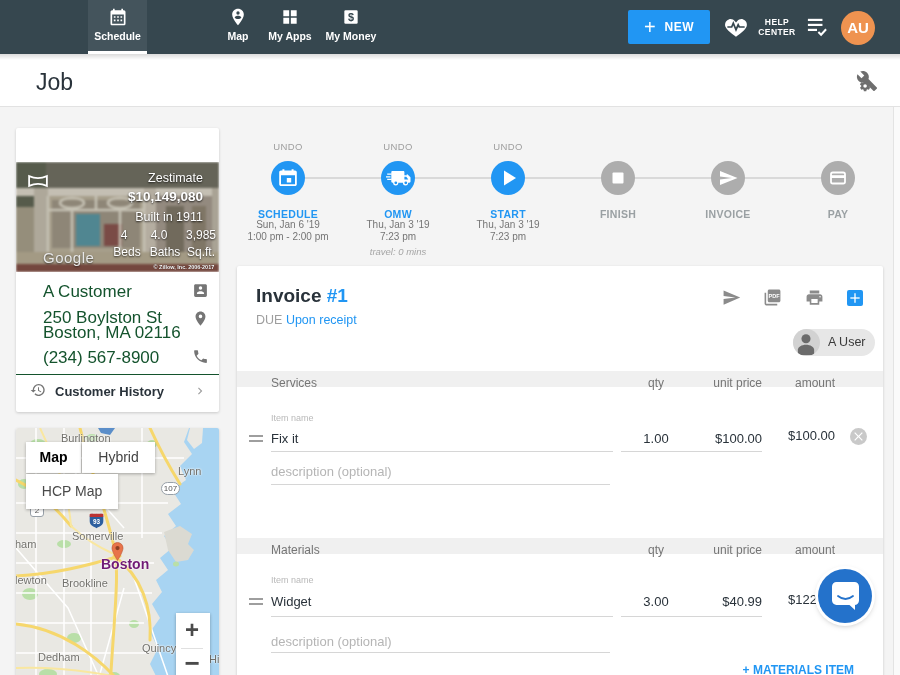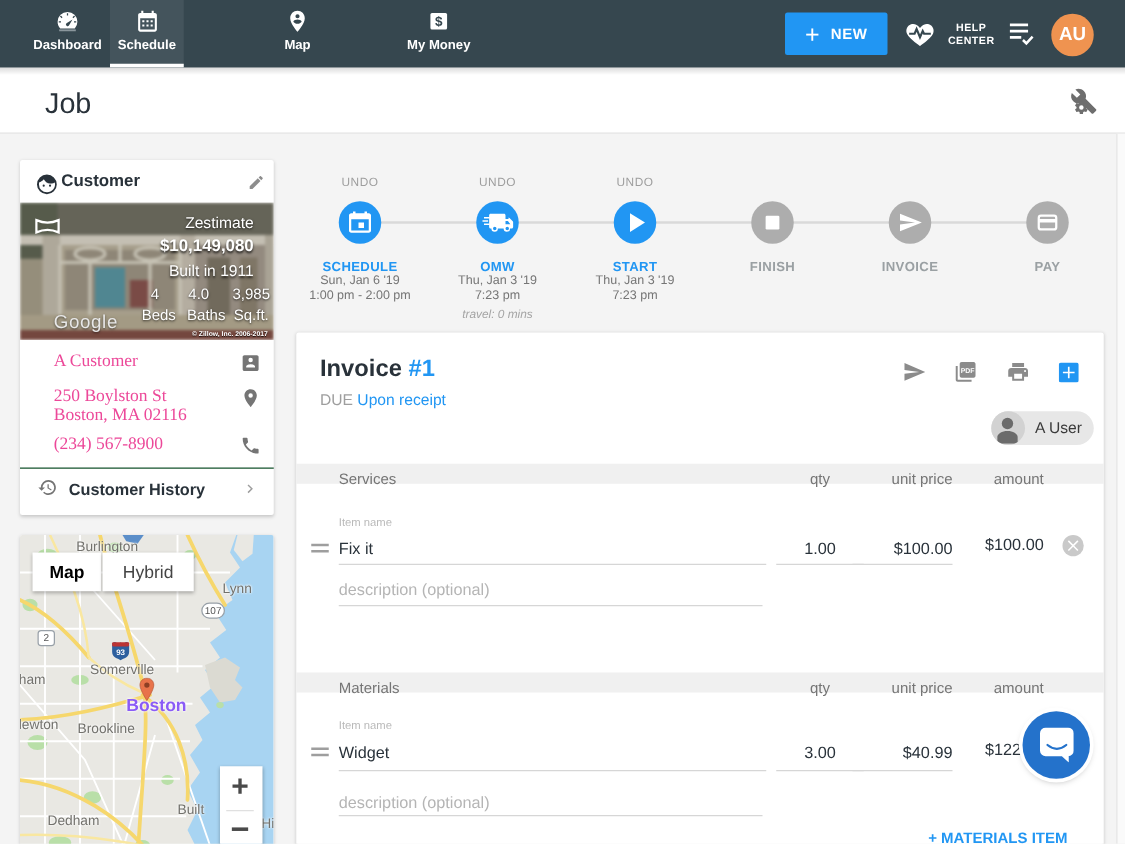--- a/index.html
+++ b/index.html
@@ -24,32 +24,32 @@
 
 .card { position:absolute; background:#fff; border-radius:2px; box-shadow:0 1px 3px rgba(0,0,0,0.18); }
 
 
 #custcard { left:16px; top:128px; width:203px; height:284px; }
 #custhead { position:absolute; left:0; top:0; width:100%; height:34px; }
 #custhead .t { position:absolute; left:33px; top:9px; font-size:13.5px; font-weight:bold; color:#29323a; }
 #photo { position:absolute; left:0; top:34px; width:203px; height:110px; overflow:hidden; }
 .ov { position:absolute; color:#fff; text-shadow:0 1px 2px rgba(0,0,0,0.8); text-align:right; }
 #custinfo { position:absolute; left:0; top:144px; width:100%; }
-#custinfo .row { position:absolute; left:27px; font-size:14px; color:#ec4899;font-family:Liberation Serif, serif; }
+#custinfo .row { position:absolute; left:27px; font-size:17px; color:#14532d; }
 .cicon { position:absolute; left:176px; width:17px; height:17px; }
 #chist { position:absolute; left:0; top:246px; width:100%; height:38px; border-top:1px solid #14532d; }
 #chist .t { position:absolute; left:39px; top:9px; font-size:13px; font-weight:bold; color:#29323a; }
 
 
 #mapcard { left:16px; top:428px; width:203px; height:260px; overflow:hidden; }
 .mapbtn { position:absolute; background:#fff; box-shadow:0 1px 3px rgba(0,0,0,0.3); color:#000; text-align:center; }
 #zoomctl { position:absolute; left:160px; top:185px; width:34px; height:75px; background:#fff; box-shadow:0 1px 3px rgba(0,0,0,0.3); z-index:5; }
 
 .mlbl { position:absolute; font-size:11px; color:#72716c; white-space:nowrap; text-shadow:0 0 2px #fff,0 0 2px #fff; }
-.mbig { font-size:14px; font-weight:bold; color:#8b5cf6; }
+.mbig { font-size:14px; font-weight:bold; color:#701a75; }
 
 
 #timeline { position:absolute; left:237px; top:120px; width:646px; height:140px; }
 .tl-line { position:absolute; top:57px; height:2px; background:#d9d9d9; }
 .circ { position:absolute; top:41px; width:34px; height:34px; border-radius:50%; }
 .circ.blue { background:#2196f3; }
 .circ.gray { background:#adadad; }
 .undo { position:absolute; top:21px; width:80px; text-align:center; font-size:9.5px; color:#9e9e9e; letter-spacing:0.4px; }
 .tlabel { position:absolute; top:88px; width:110px; text-align:center; font-size:10.5px; font-weight:bold; letter-spacing:0.3px; }
 .tlabel.blue { color:#2196f3; }
@@ -81,42 +81,37 @@
 .numtxt { font-size:13px; color:#29323a; }
 .delx { position:absolute; width:17px; height:17px; border-radius:50%; background:#c9c9c9; }
 
 
 #chatfab { position:absolute; left:818px; top:569px; width:54px; height:54px; border-radius:50%; background:#2472cb; box-shadow:0 0 0 3px #fff, 0 2px 6px rgba(0,0,0,0.35); z-index:30; }
 </style>
 </head>
 <body>
 
 <div id="nav">
-  <div class="tab" style="left:22px; width:64px;">
-    <svg class="ic" viewBox="0 0 24 24">
-        <path fill="#fff" d="M12 3a9.5 9.5 0 00-9.5 9.5c0 2.5 1 4.8 2.5 6.5h14a9.6 9.6 0 002.5-6.5A9.5 9.5 0 0012 3z"></path>
-        <g stroke="#36474f" stroke-width="1.2">
-          <path d="M12 4.2v2.2M5.2 7l1.6 1.6M18.8 7l-1.6 1.6M3.6 12.5h2.2M18.2 12.5h2.2"></path>
-        </g>
-        <path fill="#36474f" d="M11 13.9a1.6 1.6 0 102.4 2.1l3.4-5.8-5.8 3.7z"></path>
-        <rect x="4" y="19.8" width="16" height="1.8" fill="#8a969c"></rect>
-      </svg>
-    <div class="lb">Dashboard</div>
-  </div>
   <div class="tab sel" style="left:88px; width:59px;">
     <svg class="ic" viewBox="0 0 24 24">
         <path fill="#fff" d="M19 4h-1V2h-2v2H8V2H6v2H5c-1.1 0-2 .9-2 2v14c0 1.1.9 2 2 2h14c1.1 0 2-.9 2-2V6c0-1.1-.9-2-2-2zm0 16H5V9h14v11zM7 11h2v2H7zm4 0h2v2h-2zm4 0h2v2h-2zM7 15h2v2H7zm4 0h2v2h-2zm4 0h2v2h-2z"></path>
       </svg>
     <div class="lb">Schedule</div>
   </div>
   <div class="tab" style="left:215px; width:46px;">
     <svg class="ic" viewBox="0 0 24 24">
         <path fill="#fff" d="M12 2C8.1 2 5 5.1 5 9c0 5.2 7 13 7 13s7-7.8 7-13c0-3.9-3.1-7-7-7zm0 3.2a2 2 0 110 4 2 2 0 010-4zm0 9.3c-1.7 0-3.2-.8-4-2 0-1.3 2.7-2.1 4-2.1s4 .8 4 2.1c-.8 1.2-2.3 2-4 2z"></path>
       </svg>
     <div class="lb">Map</div>
+  </div>
+  <div class="tab" style="left:261px; width:58px;">
+    <svg class="ic" viewBox="0 0 24 24">
+        <path fill="#fff" d="M4 4h7v7H4zM13 4h7v7h-7zM4 13h7v7H4zM13 13h7v7h-7z"></path>
+      </svg>
+    <div class="lb">My Apps</div>
   </div>
   <div class="tab" style="left:319px; width:64px;">
     <svg class="ic" viewBox="0 0 24 24">
         <rect x="4" y="4" width="16" height="16" rx="1.5" fill="#fff"></rect>
         <text x="12" y="17" font-size="13" font-weight="bold" fill="#36474f" text-anchor="middle" font-family="Liberation Sans">$</text>
       </svg>
     <div class="lb">My Money</div>
   </div>
   <div id="newbtn"><span class="plus">+</span>NEW</div>
   <svg style="position:absolute;left:723px;top:14px;" width="26" height="26" viewBox="0 0 24 24">
@@ -140,32 +135,20 @@
   <h1>Job</h1>
   <svg style="position:absolute;right:22px;top:16px;" width="22" height="22" viewBox="0 0 24 24">
       <path fill="#6e6e6e" d="M22.7 19l-9.1-9.1c.9-2.3.4-5-1.5-6.9-2-2-5-2.4-7.4-1.3L9 6 6 9 1.6 4.7C.4 7.1.9 10.1 2.9 12.1c1.9 1.9 4.6 2.4 6.9 1.5l9.1 9.1c.4.4 1 .4 1.4 0l2.3-2.3c.5-.4.5-1.1.1-1.4z"></path>
       <g transform="translate(3.2,10.8) scale(0.56)">
         <path fill="#6e6e6e" d="M19.4 13c0-.3.1-.6.1-1s0-.7-.1-1l2.1-1.7c.2-.2.2-.4.1-.6l-2-3.5c-.1-.2-.4-.3-.6-.2l-2.5 1c-.5-.4-1.1-.7-1.7-1l-.4-2.6c0-.2-.2-.4-.5-.4h-4c-.2 0-.4.2-.5.4l-.4 2.6c-.6.3-1.2.6-1.7 1l-2.5-1c-.2-.1-.5 0-.6.2l-2 3.5c-.1.2-.1.4.1.6L4.5 11c0 .3-.1.6-.1 1s0 .7.1 1l-2.1 1.7c-.2.2-.2.4-.1.6l2 3.5c.1.2.4.3.6.2l2.5-1c.5.4 1.1.7 1.7 1l.4 2.6c0 .2.2.4.5.4h4c.2 0 .4-.2.5-.4l.4-2.6c.6-.3 1.2-.6 1.7-1l2.5 1c.2.1.5 0 .6-.2l2-3.5c.1-.2.1-.4-.1-.6L19.4 13zM12 15.5a3.5 3.5 0 110-7 3.5 3.5 0 010 7z"></path>
       </g>
     </svg>
 </div>
 
 <div class="card" id="custcard">
-  <div id="custhead">
-    <svg style="position:absolute;left:12px;top:10px;" width="19" height="19" viewBox="0 0 24 24">
-        <path fill="#29323a" d="M12 2a10 10 0 100 20 10 10 0 000-20zm0 18a8 8 0 01-8-8c0-.7.1-1.4.3-2.1 1.3-.4 3.2-1.3 4.6-3.1a8 8 0 007.1 4.3c1.5 0 2.9-.4 4-1.1a8 8 0 01-8 10z"></path>
-        <path fill="#29323a" d="M12 4a8 8 0 017.9 6.7 6.5 6.5 0 01-3.9 1.3 6.5 6.5 0 01-6.2-4.6A8 8 0 0112 4z" opacity="0.15"></path>
-        <circle cx="8.8" cy="13.3" r="1.1" fill="#29323a"></circle>
-        <circle cx="15.2" cy="13.3" r="1.1" fill="#29323a"></circle>
-      </svg>
-    <div class="t">Customer</div>
-    <svg style="position:absolute;left:182px;top:11px;" width="14" height="14" viewBox="0 0 24 24">
-        <path fill="#8d8d8d" d="M3 17.2V21h3.8L17.8 9.9l-3.7-3.8L3 17.2zM20.7 7c.4-.4.4-1 0-1.4l-2.3-2.3c-.4-.4-1-.4-1.4 0l-1.8 1.8 3.7 3.8 1.8-1.9z"></path>
-      </svg>
-  </div>
   <div id="photo">
     <svg width="203" height="110" viewBox="0 0 203 110" style="filter:blur(1.2px);">
       <rect width="203" height="110" fill="#a29a85"></rect>
       <rect width="203" height="26" fill="#6c6b5e"></rect>
       <rect x="0" y="0" width="30" height="45" fill="#5c6150"></rect>
       <rect x="0" y="26" width="203" height="8" fill="#d6d1c3"></rect>
       <rect x="18" y="26" width="14" height="84" fill="#beb7a8"></rect>
       <rect x="128" y="26" width="12" height="84" fill="#c4bdae"></rect>
       <rect x="196" y="26" width="7" height="84" fill="#b8b1a2"></rect>
       <rect x="32" y="34" width="96" height="56" fill="#b5ac97"></rect>
@@ -290,30 +273,31 @@
     </svg>
 
   <div class="mlbl" style="left:-3px;top:4px;margin-left:48px;">Burlington</div>
   <div class="mlbl" style="left:162px;top:37px;">Lynn</div>
   <div class="mlbl" style="left:56px;top:102px;">Somerville</div>
   <div class="mlbl" style="left:-1px;top:110px;">ham</div>
   <div class="mlbl mbig" style="left:85px;top:128px;">Boston</div>
   <div class="mlbl" style="left:-1px;top:146px;">lewton</div>
   <div class="mlbl" style="left:46px;top:149px;">Brookline</div>
   <div class="mlbl" style="left:22px;top:223px;">Dedham</div>
-  <div class="mlbl" style="left:126px;top:214px;">Built</div>
+  <div class="mlbl" style="left:126px;top:214px;">Quincy</div>
   <div class="mlbl" style="left:193px;top:225px;">Hi</div>
 
   <svg style="position:absolute;left:95px;top:114px;" width="13" height="19" viewBox="0 0 24 36">
       <path fill="#e8734a" stroke="#b44f2e" stroke-width="1" d="M12 1C6 1 1.5 5.5 1.5 11.5 1.5 19 12 35 12 35s10.5-16 10.5-23.5C22.5 5.5 18 1 12 1z"></path>
       <circle cx="12" cy="11.5" r="4" fill="#8d3f24"></circle>
     </svg>
 
   <div class="mapbtn" style="left:10px;top:14px;width:55px;height:31px;font-size:14px;font-weight:bold;line-height:31px;">Map</div>
   <div class="mapbtn" style="left:66px;top:14px;width:73px;height:31px;font-size:14px;line-height:31px;color:#444;">Hybrid</div>
+  <div class="mapbtn" style="left:10px;top:46px;width:92px;height:35px;font-size:14px;line-height:35px;color:#4a4a4a;">HCP Map</div>
 
   <div id="zoomctl">
     <div style="position:absolute;left:0;top:0;width:32px;height:35px;color:#4a4a4a;font-size:24px;font-weight:bold;text-align:center;line-height:34px;">+</div>
     <div style="position:absolute;left:5px;top:35px;width:22px;height:1px;background:#e0e0e0;"></div>
     <div style="position:absolute;left:0;top:35px;width:32px;height:35px;color:#4a4a4a;font-size:26px;font-weight:bold;text-align:center;line-height:31px;">−</div>
   </div>
 </div>
 
 <div id="timeline">
   <div class="tl-line" style="left:51px; width:550px;"></div>

